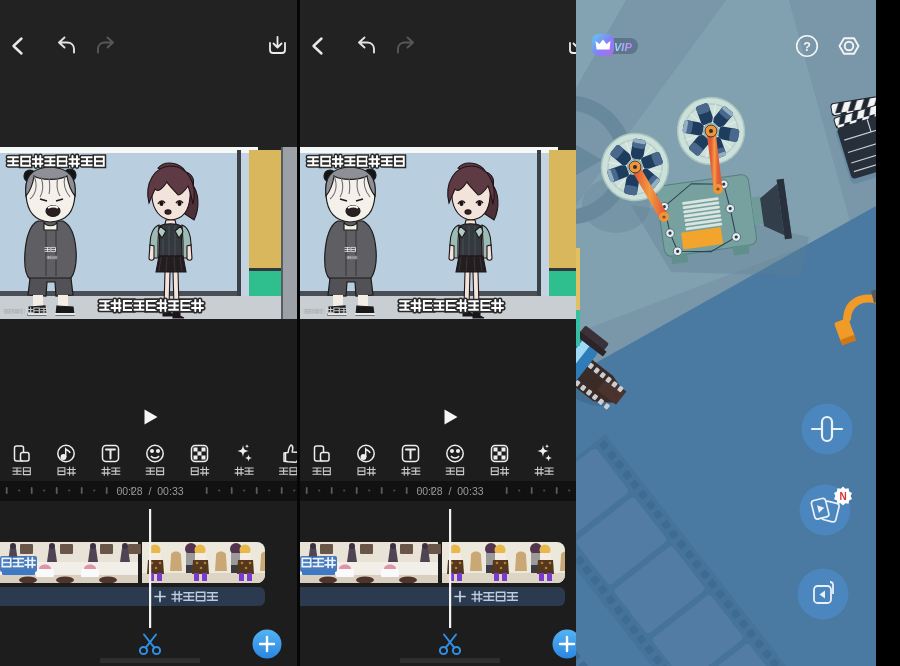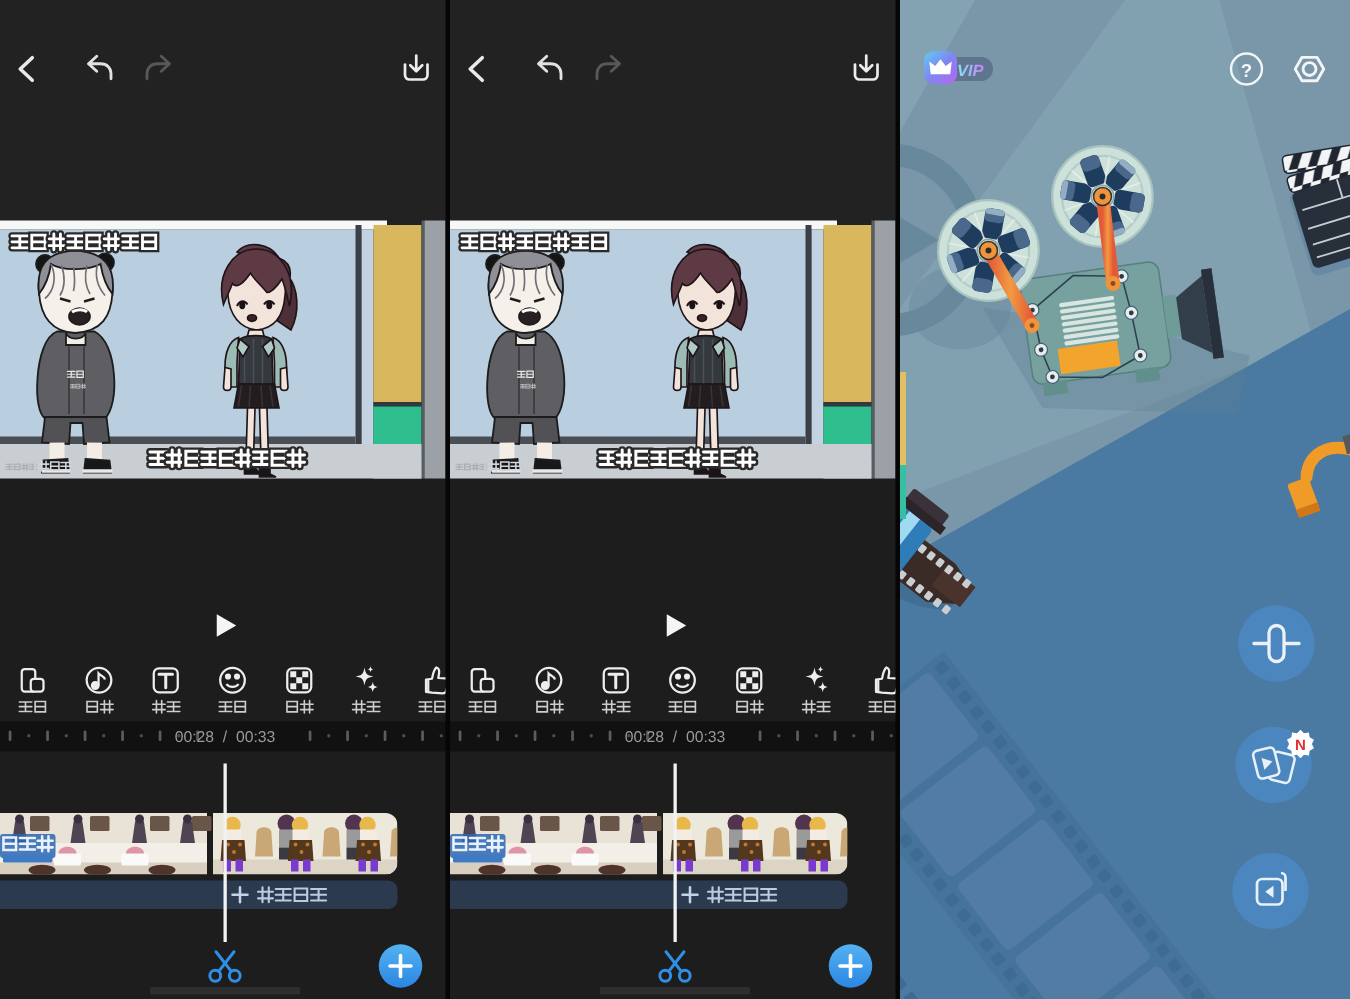--- a/index.html
+++ b/index.html
@@ -571,21 +571,21 @@
         <linearGradient id="pg" x1="0" y1="0" x2="0" y2="1">
           <stop offset="0" stop-color="#54b2f2"></stop>
           <stop offset="1" stop-color="#2a86e2"></stop>
         </linearGradient>
       </defs>
       <circle cx="267" cy="644" r="14.5" fill="url(#pg)"></circle>
       <path d="M267 637 V651 M260 644 H274" stroke="#fff" stroke-width="2.4" stroke-linecap="round"></path>
       <rect x="100" y="658" width="100" height="5" rx="1" fill="#2e2e2e"></rect>
       <rect x="297" y="0" width="3" height="666" fill="#060606"></rect>
     </svg></div>
-<div class="p" style="left:600px"><svg width="300" height="666" viewBox="0 0 300 666" xmlns="http://www.w3.org/2000/svg">
+<div class="p" style="left:576px"><svg width="300" height="666" viewBox="0 0 300 666" xmlns="http://www.w3.org/2000/svg">
       <defs>
         <linearGradient id="vipg" x1="0" y1="0" x2="1" y2="1">
           <stop offset="0" stop-color="#5ecdf4"></stop>
           <stop offset="0.5" stop-color="#7f86f2"></stop>
           <stop offset="1" stop-color="#b964f2"></stop>
         </linearGradient>
         <linearGradient id="viptxt" x1="0" y1="0" x2="1" y2="0">
           <stop offset="0" stop-color="#86e3f8"></stop>
           <stop offset="1" stop-color="#c77df7"></stop>
         </linearGradient>

